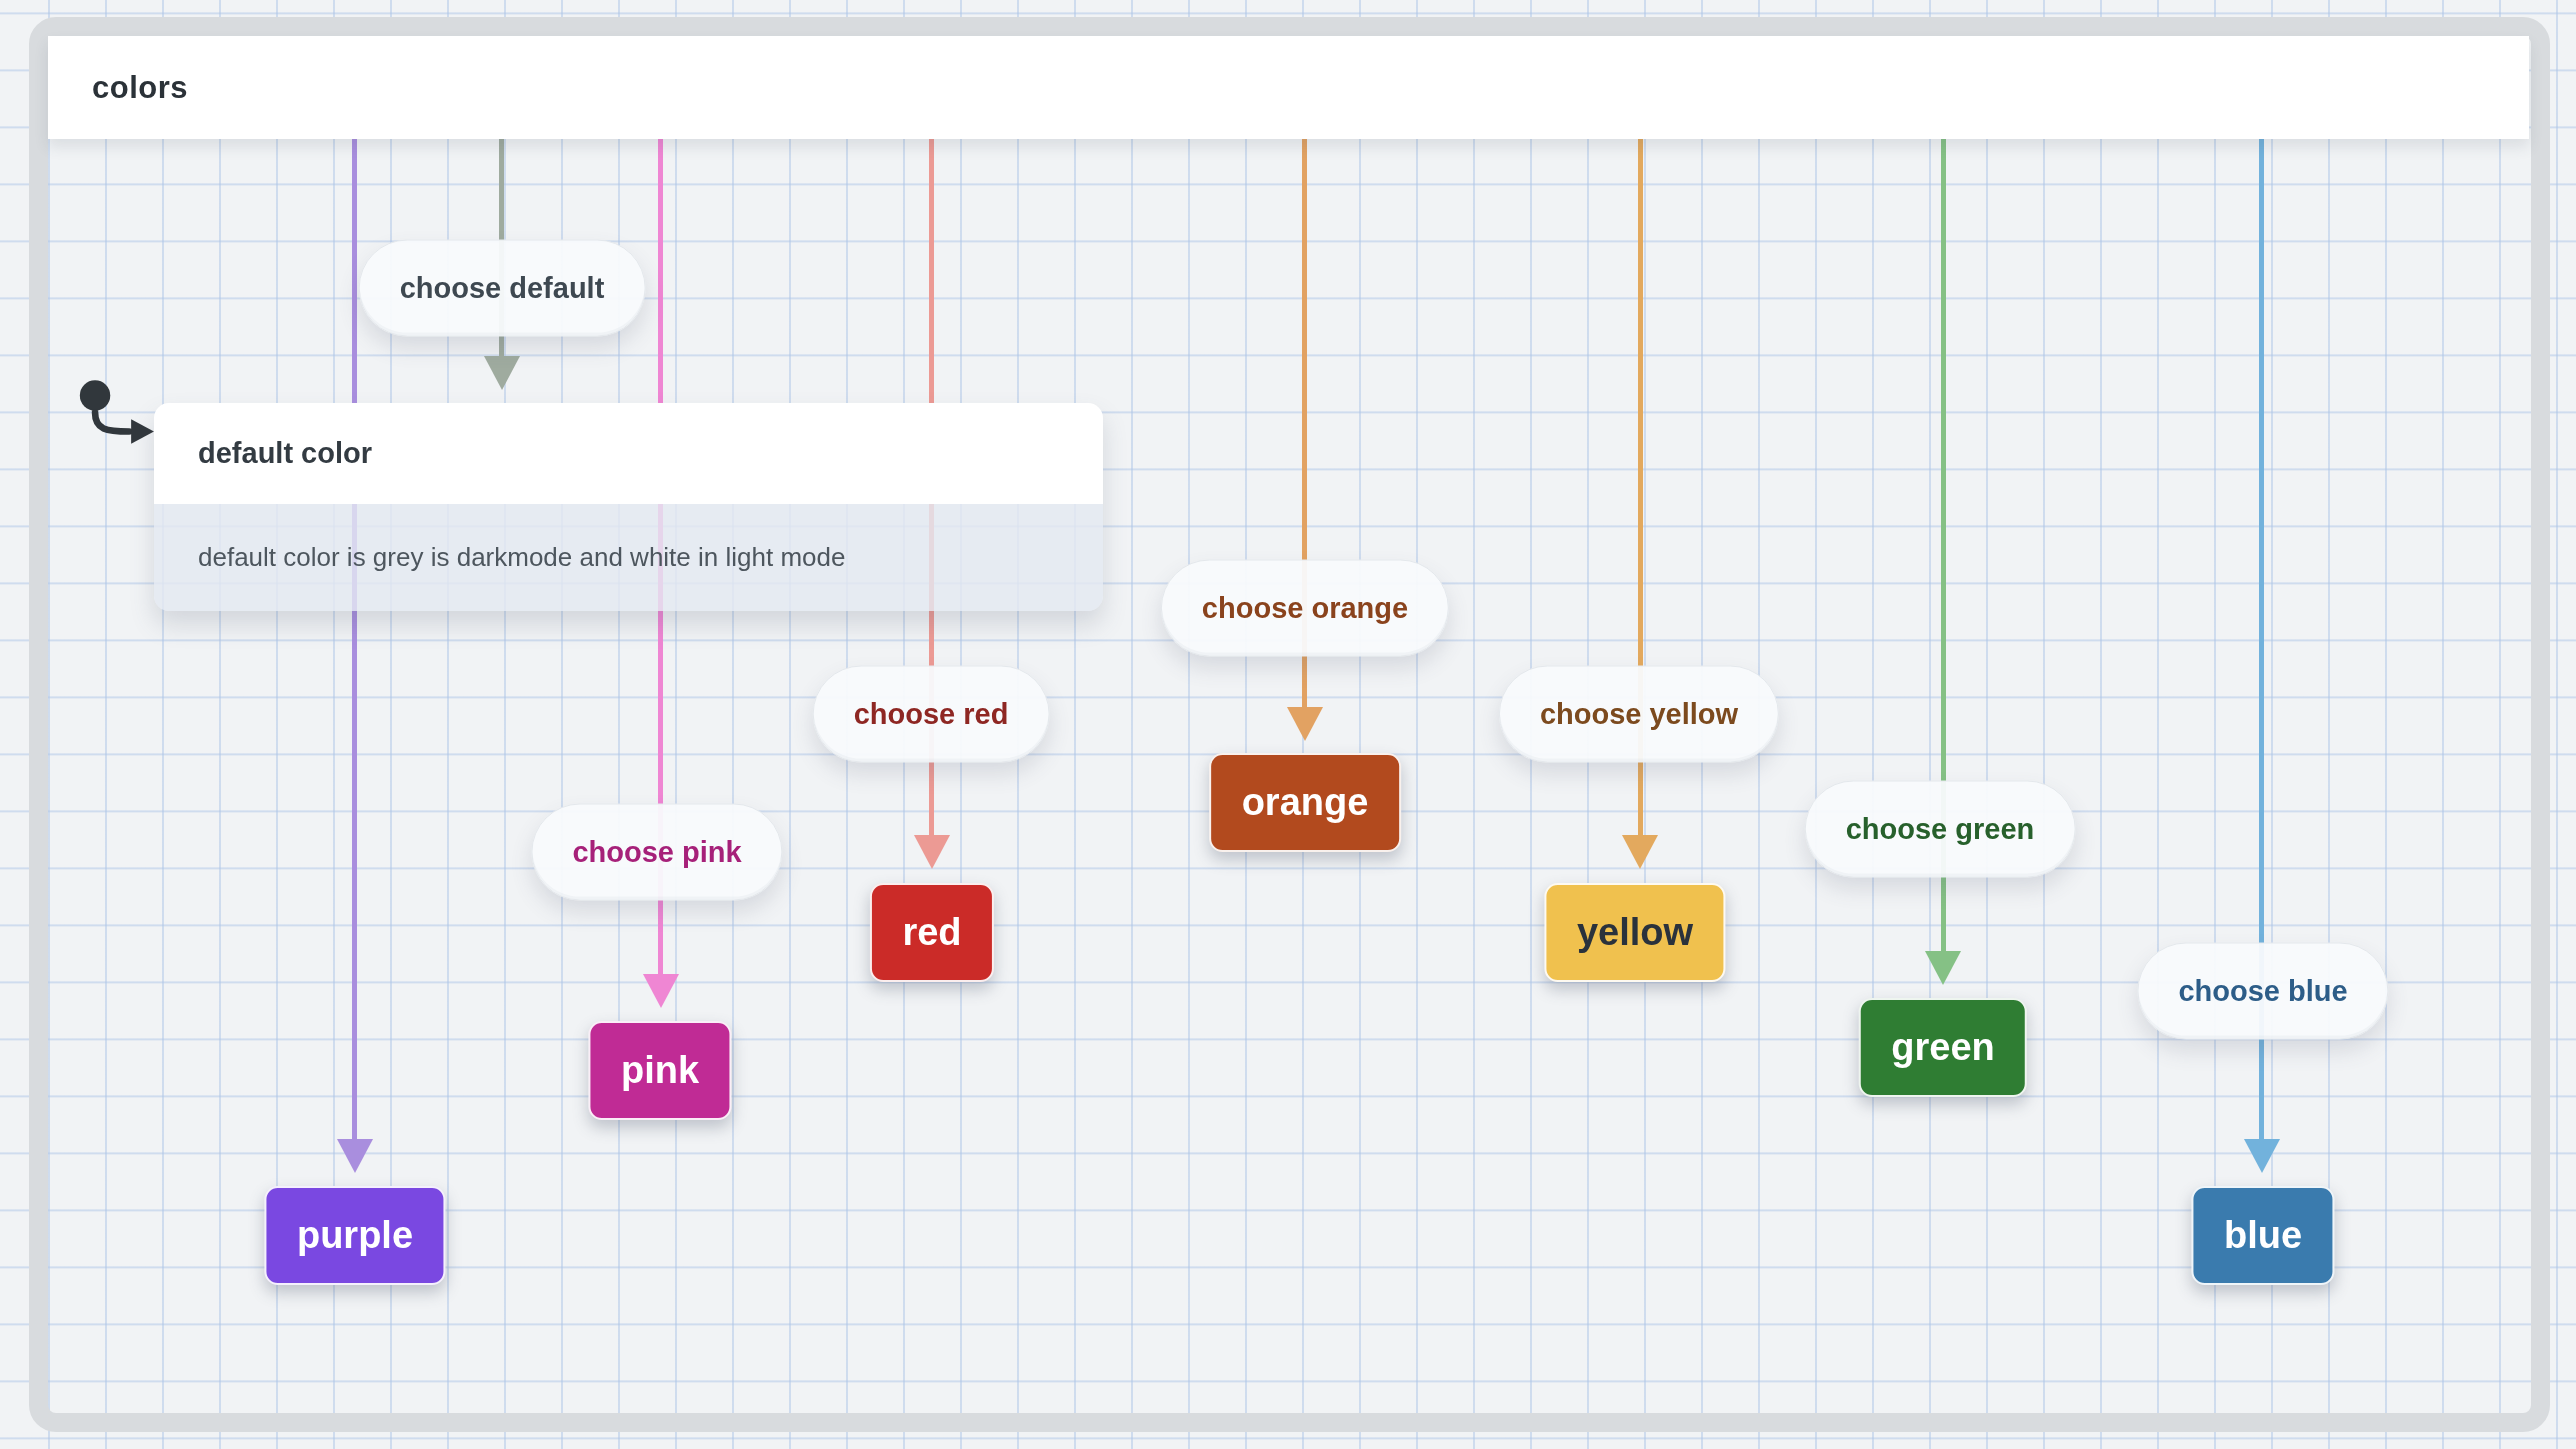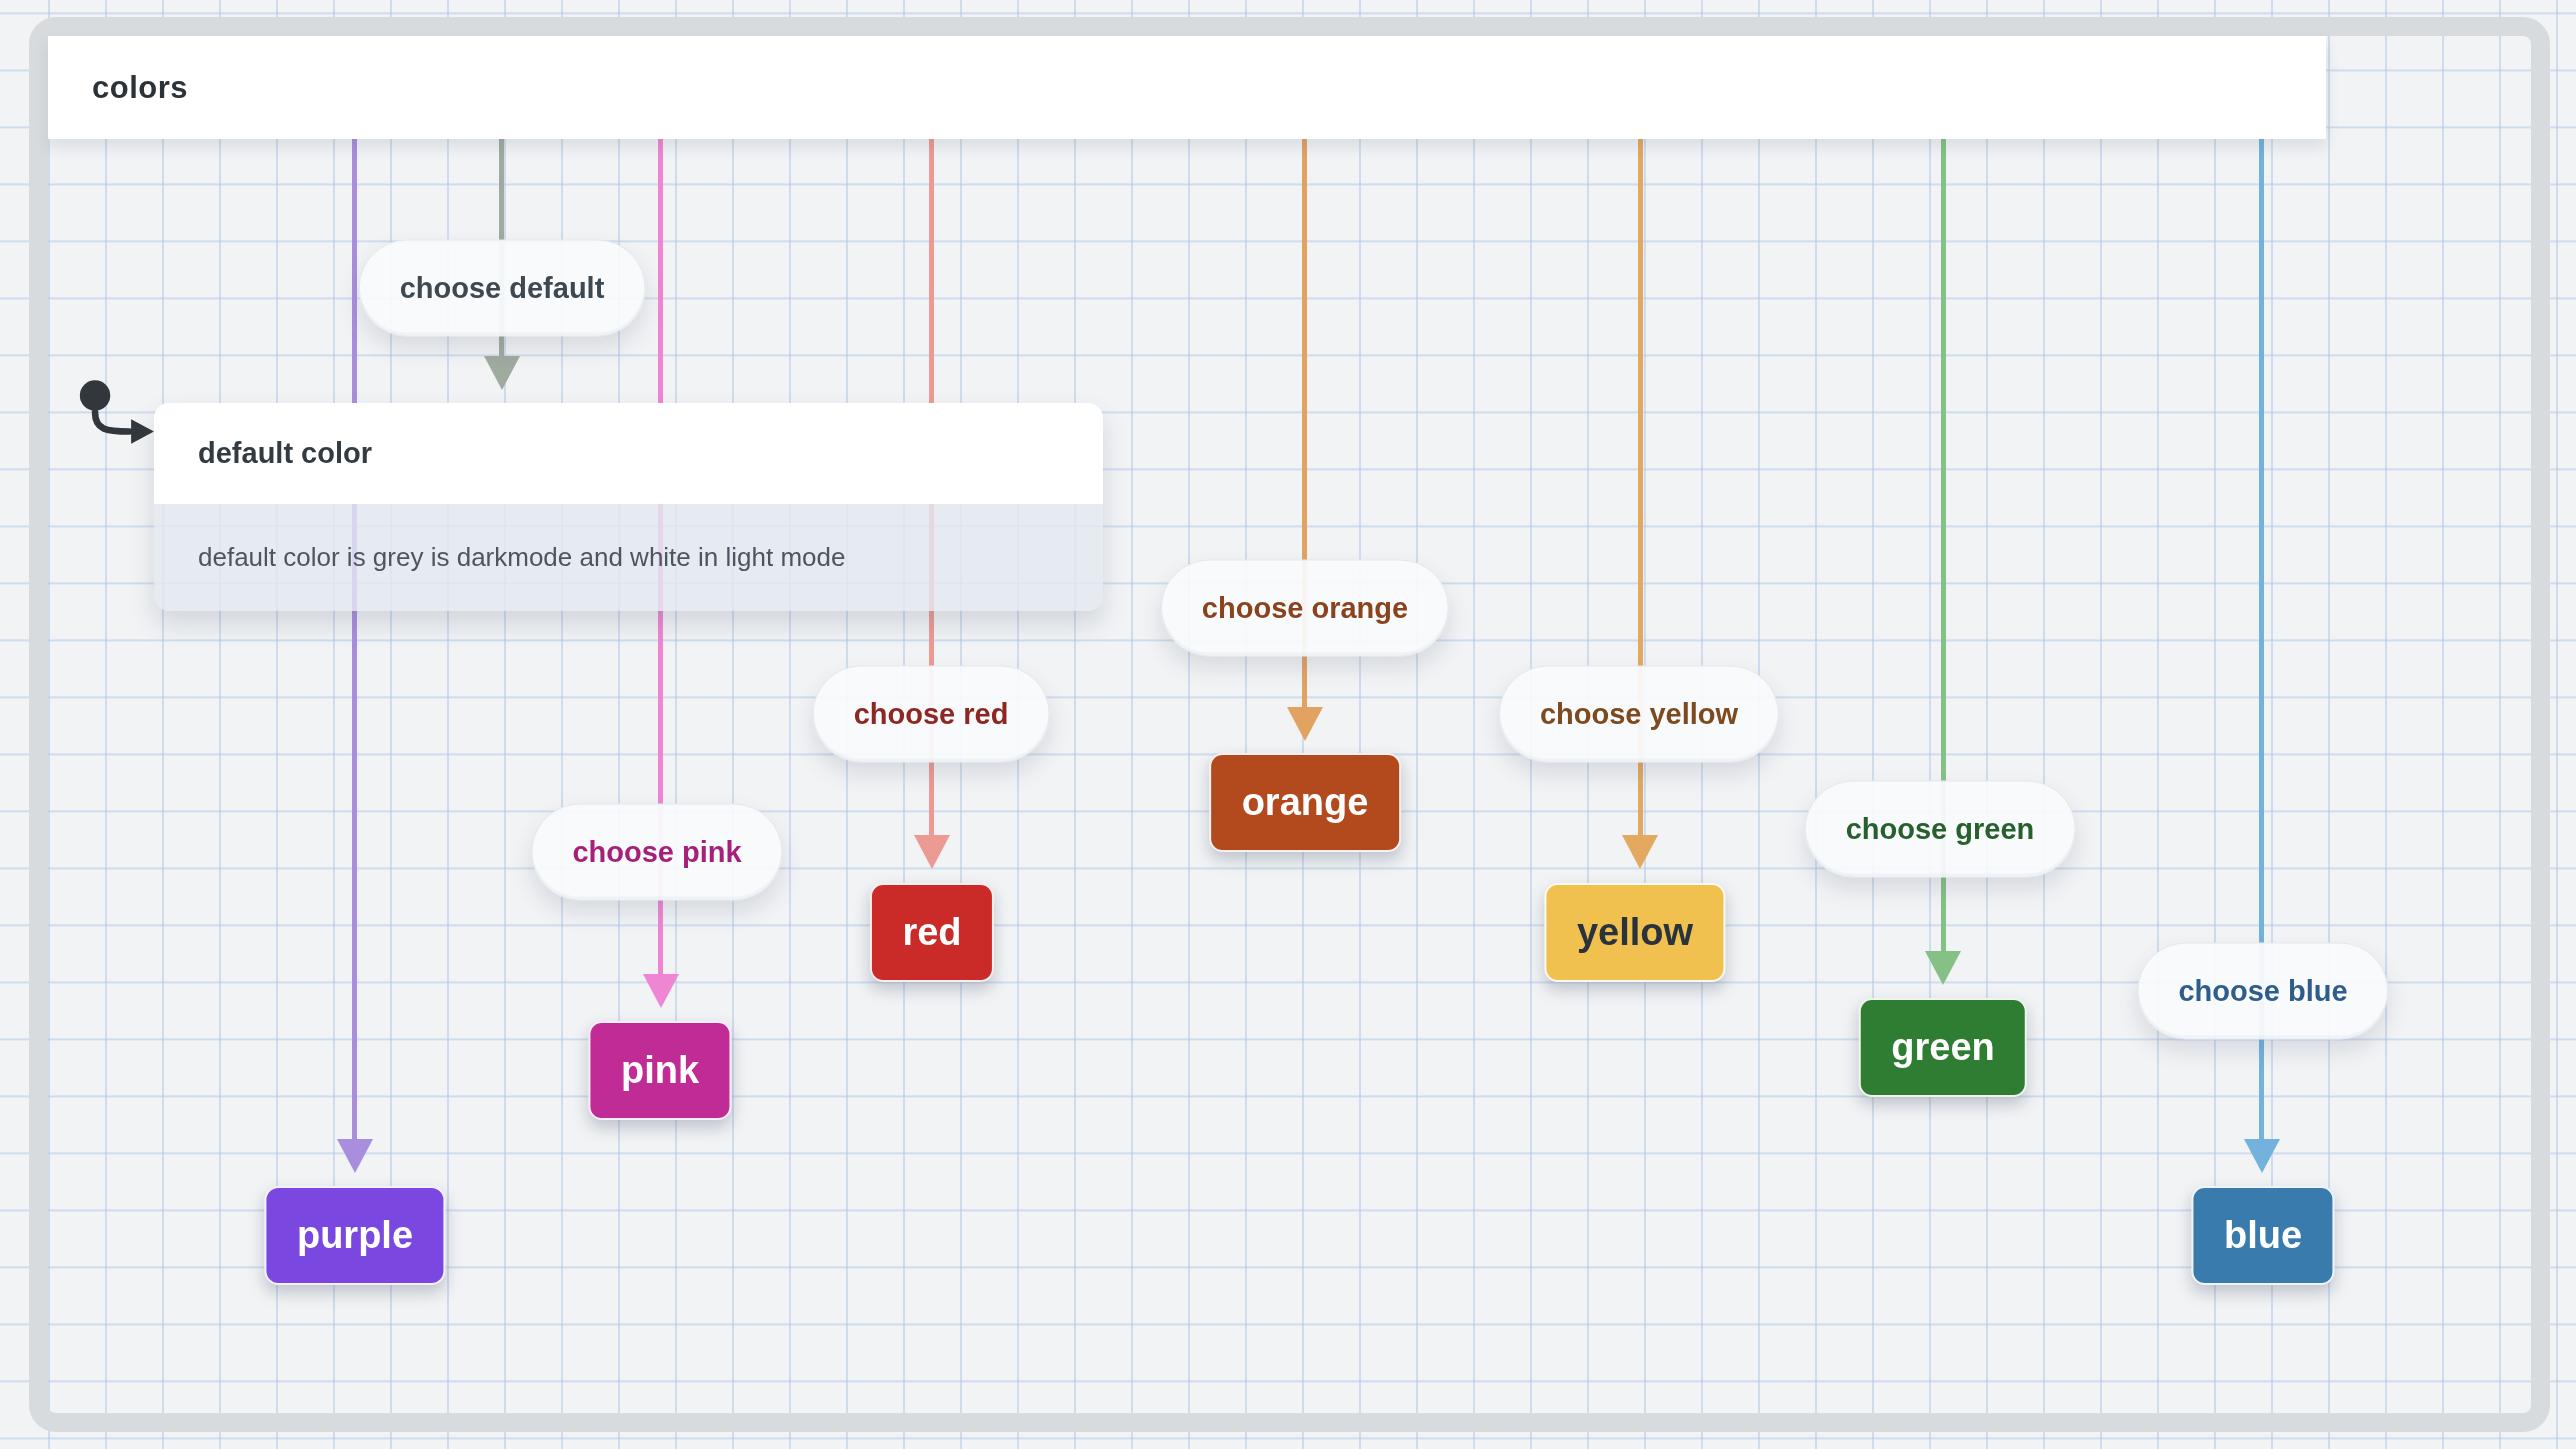--- a/index.html
+++ b/index.html
@@ -15,21 +15,21 @@
     position:relative;
   }
   .stage{position:absolute;inset:0;}
   
   .card{
     position:absolute;left:29px;top:17px;width:2521px;height:1415px;
     border:19px solid #d8dbde;border-radius:27px;
     box-sizing:border-box;background:transparent;z-index:1;
   }
   .titlebar{
-    position:absolute;left:48px;top:36px;width:2278px;height:103px;
+    position:absolute;left:48px;top:36px;width:2481px;height:103px;
     background:#ffffff;display:flex;align-items:center;
     box-shadow:0 7.6px 13.3px rgba(60,70,90,.12);z-index:4;
   }
   .titlebar .title{
     padding-left:44px;font-size:31px;font-weight:700;color:#2b3238;letter-spacing:0.5px;
   }
   
   .shaft{position:absolute;width:4.8px;z-index:2;background:var(--c);}
   .head{
     position:absolute;width:0;height:0;z-index:2;
@@ -138,21 +138,21 @@
   <div class="pill" style="left: 1639px; top: 714px; --t: #7c4a1e;">
       <span>choose yellow</span>
     </div>
   <div class="pill" style="left: 1940px; top: 829px; justify-content: flex-end; --t: #27602c;">
       <span>choose green</span>
     </div>
   <div class="pill" style="left: 2263px; top: 991px; --t: #2d5d88;">
       <span>choose blue</span>
     </div>
 
-  <div class="state-box" style="left: 355px; top: 1186px; border-radius: 14px; --bg: #7a48e1; --fg: #ffffff;">
+  <div class="state-box" style="left: 355px; top: 1186px; --bg: #7a48e1; --fg: #ffffff;">
       <span>purple</span>
     </div>
   <div class="state-box" style="left: 660px; top: 1021px; --bg: #c02b95; --fg: #ffffff;">
       <span>pink</span>
     </div>
   <div class="state-box" style="left: 932px; top: 883px; --bg: #cb2b28; --fg: #ffffff;">
       <span>red</span>
     </div>
   <div class="state-box" style="left: 1305px; top: 753px; --bg: #b24a1e; --fg: #ffffff;">
       <span>orange</span>

